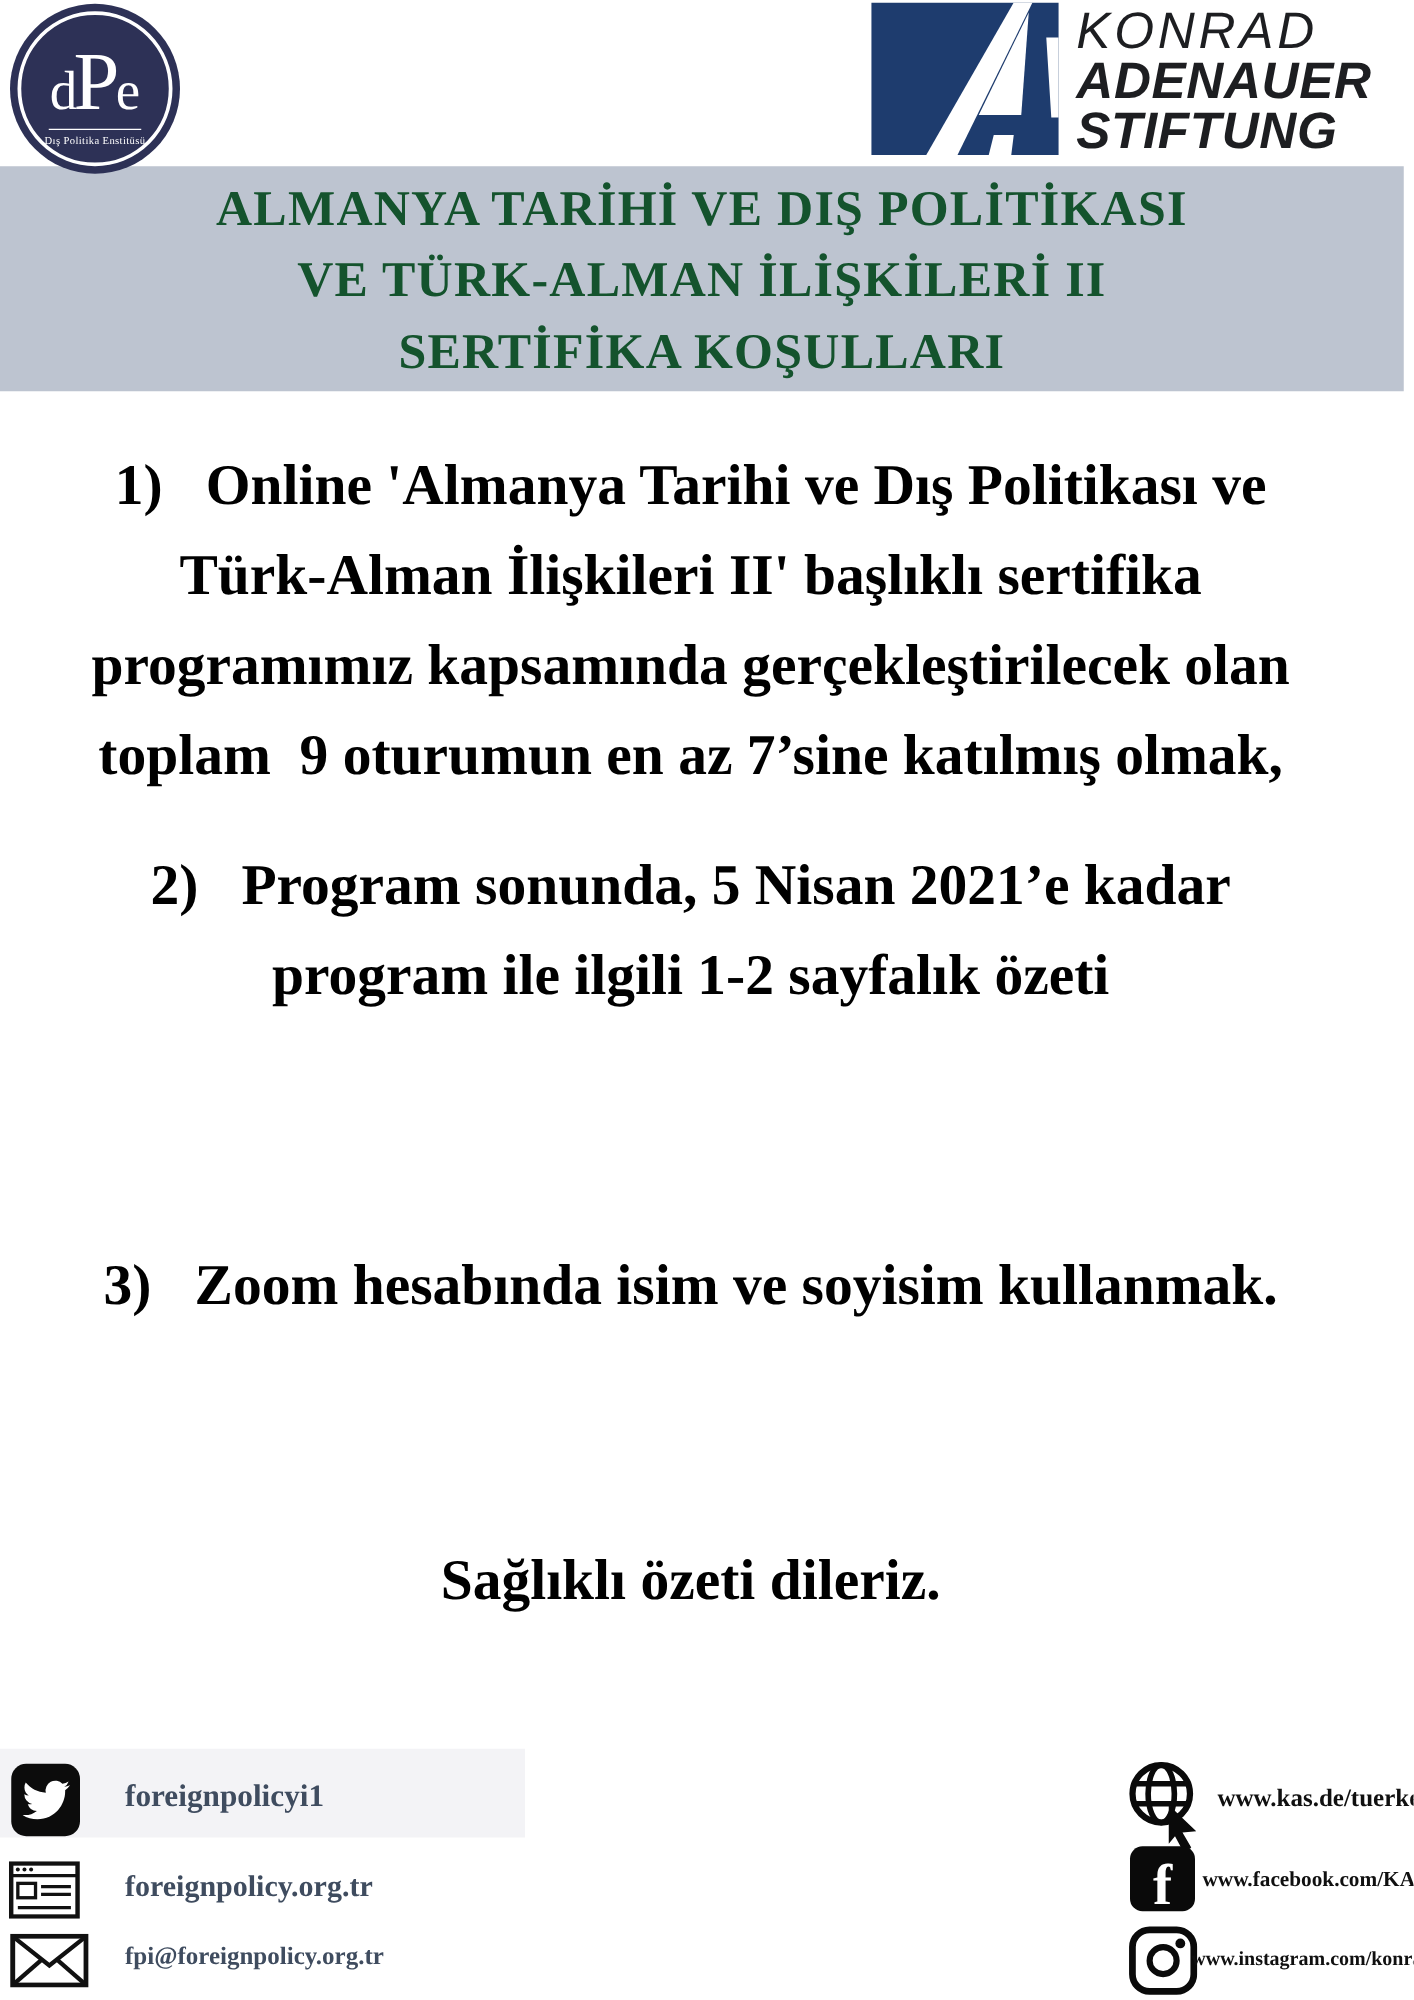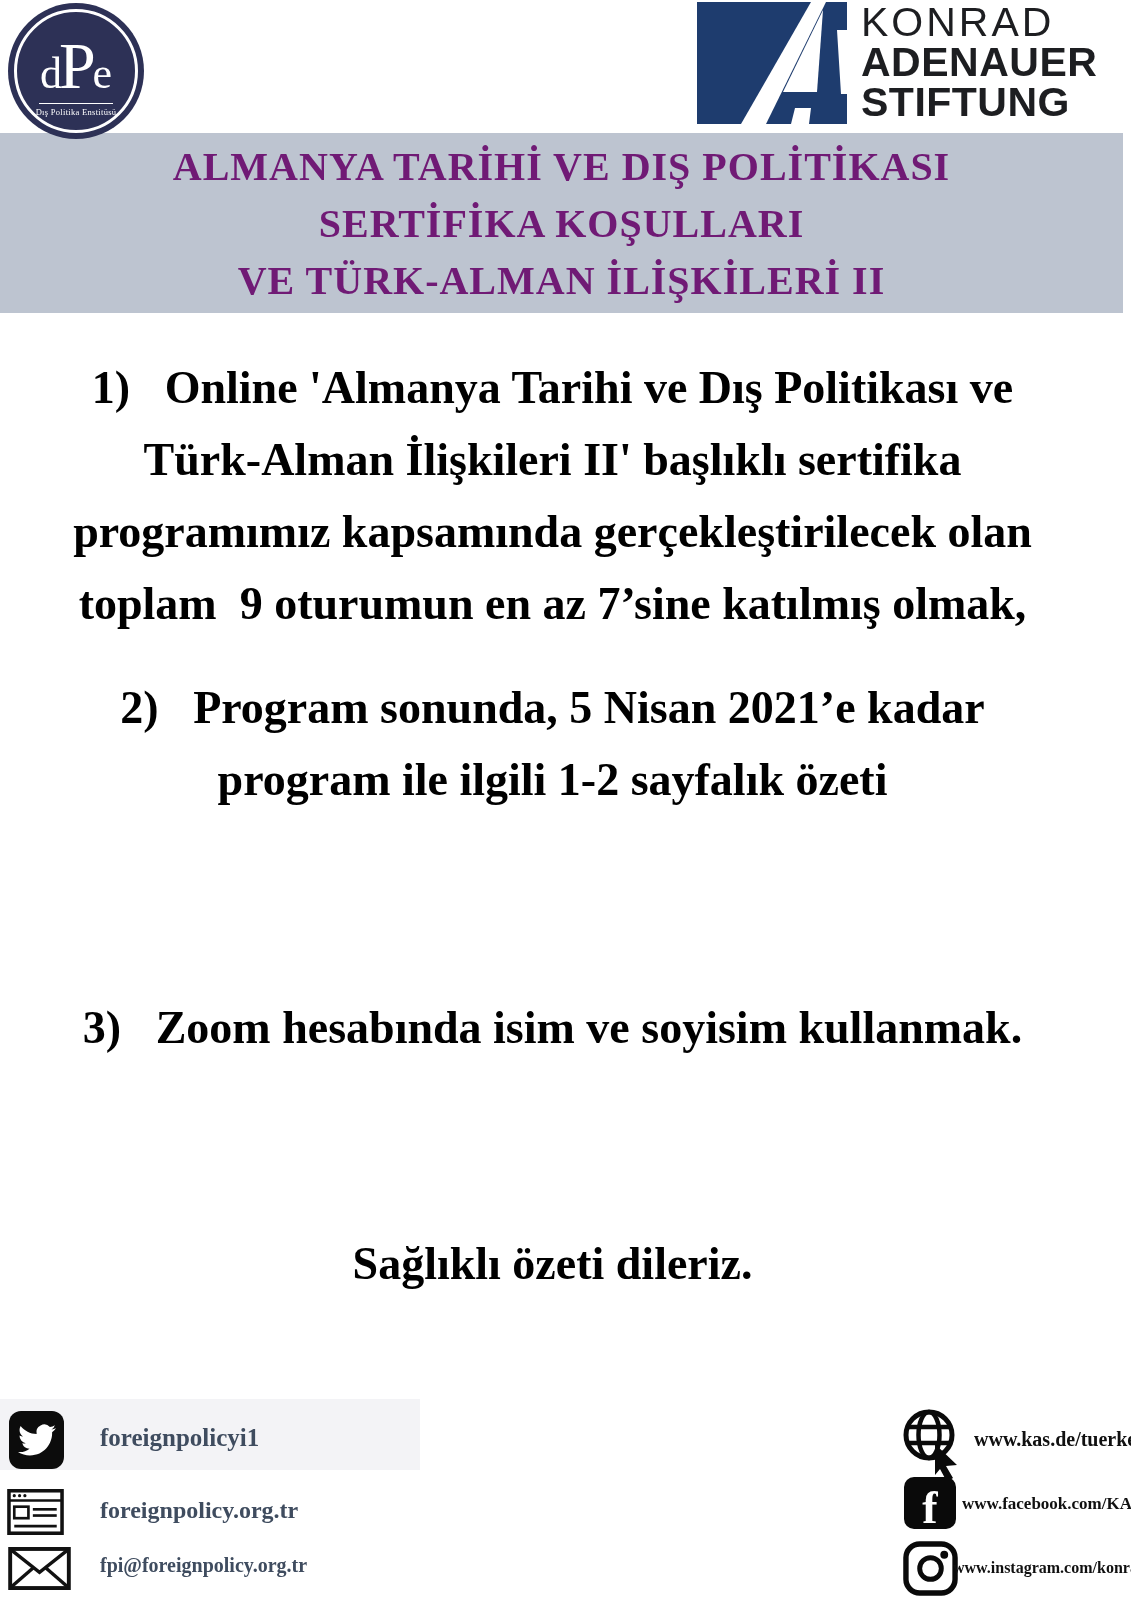--- a/index.html
+++ b/index.html
@@ -16,33 +16,33 @@
   .dpe-inner{
     width:118px;height:118px;border-radius:50%;border:3px solid #ffffff;
     background:#2d3156;display:flex;flex-direction:column;align-items:center;justify-content:center;
   }
   .dpe-letters{color:#fff;display:flex;align-items:baseline;line-height:1;margin-top:8px;}
   .dpe-letters .l-d{font-size:44px;}
   .dpe-letters .l-p{font-size:66px;margin:0 -3px;}
   .dpe-letters .l-e{font-size:44px;}
   .dpe-rule{width:74px;height:1px;background:#ffffff;margin:4px 0 3px 0;}
   .dpe-sub{color:#fff;font-size:8.5px;letter-spacing:.3px;white-space:nowrap;}
-  .kas-logo{position:absolute;left:697px;top:2px;display:flex;align-items:flex-start;z-index:5;}
+  .kas-logo{position:absolute;left:697px;top:2px;display:flex;align-items:flex-end;z-index:5;font-style:italic;}
   .kas-text{margin-left:14px;font-family:"Liberation Sans", sans-serif;color:#1d1e21;}
   .kas-text div{line-height:40px;font-size:41px;}
   .kas-konrad{font-weight:400;letter-spacing:3px;}
   .kas-adenauer{font-weight:700;letter-spacing:.5px;}
   .kas-stiftung{font-weight:700;letter-spacing:.5px;}
   
   .title-band{
     position:absolute;left:0;top:133px;width:1123px;height:180px;background:#bdc4d0;
     display:flex;flex-direction:column;align-items:center;justify-content:center;z-index:1;
   }
   .title-band div{
-    color:#701a75;font-weight:700;font-size:40px;line-height:57px;letter-spacing:1px;
+    color:#14532d;font-weight:700;font-size:40px;line-height:57px;letter-spacing:1px;
     text-align:center;white-space:pre;
   }
   
   .body-block{position:absolute;left:0;width:1105px;text-align:center;color:#000;}
   .body-block div{font-weight:700;font-size:46px;line-height:72px;white-space:pre;}
   #item1{top:352px;}
   #item2{top:672px;}
   #item3{top:992px;}
   #farewell{top:1228px;}
   
@@ -89,22 +89,22 @@
     </svg>
     <div class="kas-text">
       <div class="kas-konrad">KONRAD</div>
       <div class="kas-adenauer">ADENAUER</div>
       <div class="kas-stiftung">STIFTUNG</div>
     </div>
   </div>
 
   <div class="title-band">
     <div>ALMANYA TARİHİ VE DIŞ POLİTİKASI</div>
+    <div>VE TÜRK-ALMAN İLİŞKİLERİ II</div>
     <div>SERTİFİKA KOŞULLARI</div>
-    <div>VE TÜRK-ALMAN İLİŞKİLERİ II</div>
   </div>
 
   <div id="item1" class="body-block">
     <div>1)   Online 'Almanya Tarihi ve Dış Politikası ve</div>
     <div>Türk-Alman İlişkileri II' başlıklı sertifika</div>
     <div>programımız kapsamında gerçekleştirilecek olan</div>
     <div>toplam  9 oturumun en az 7’sine katılmış olmak,</div>
   </div>
 
   <div id="item2" class="body-block">

